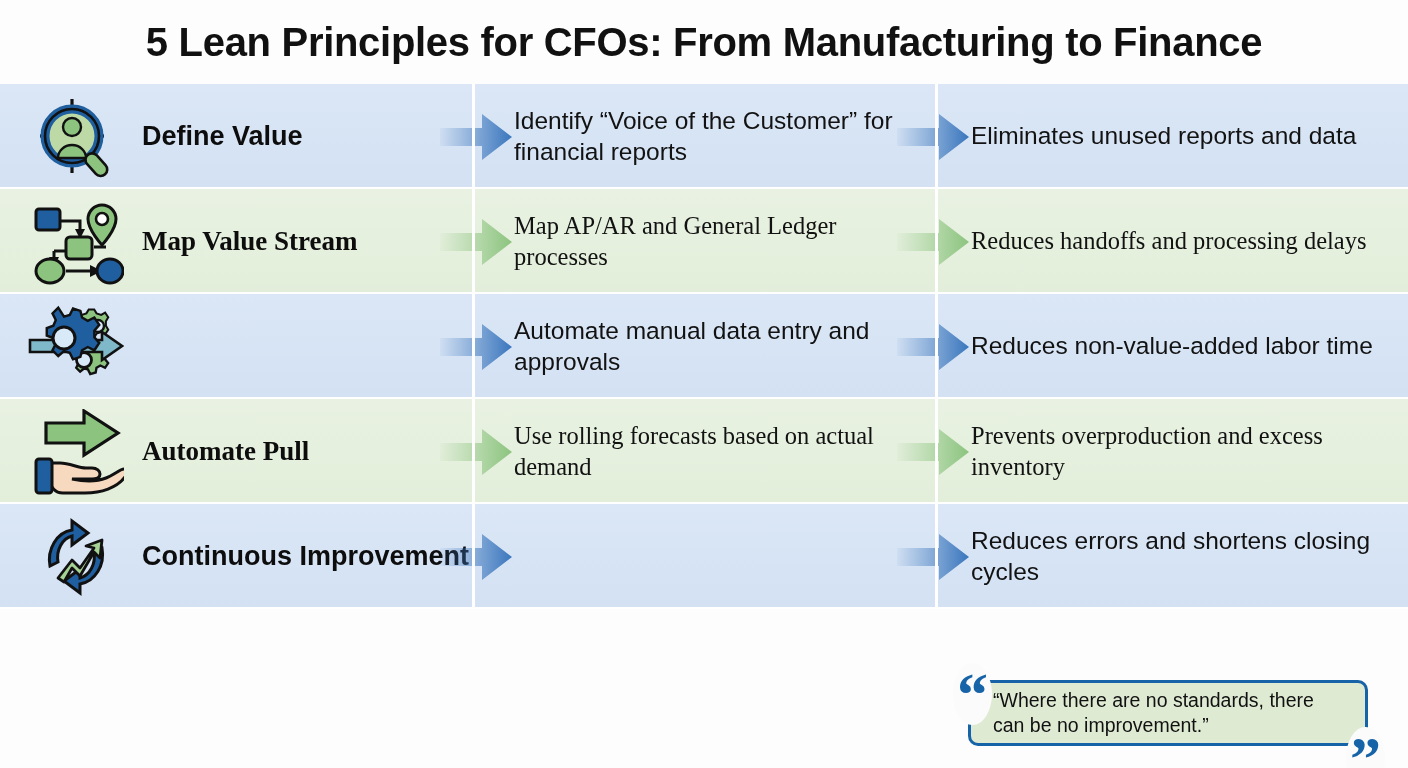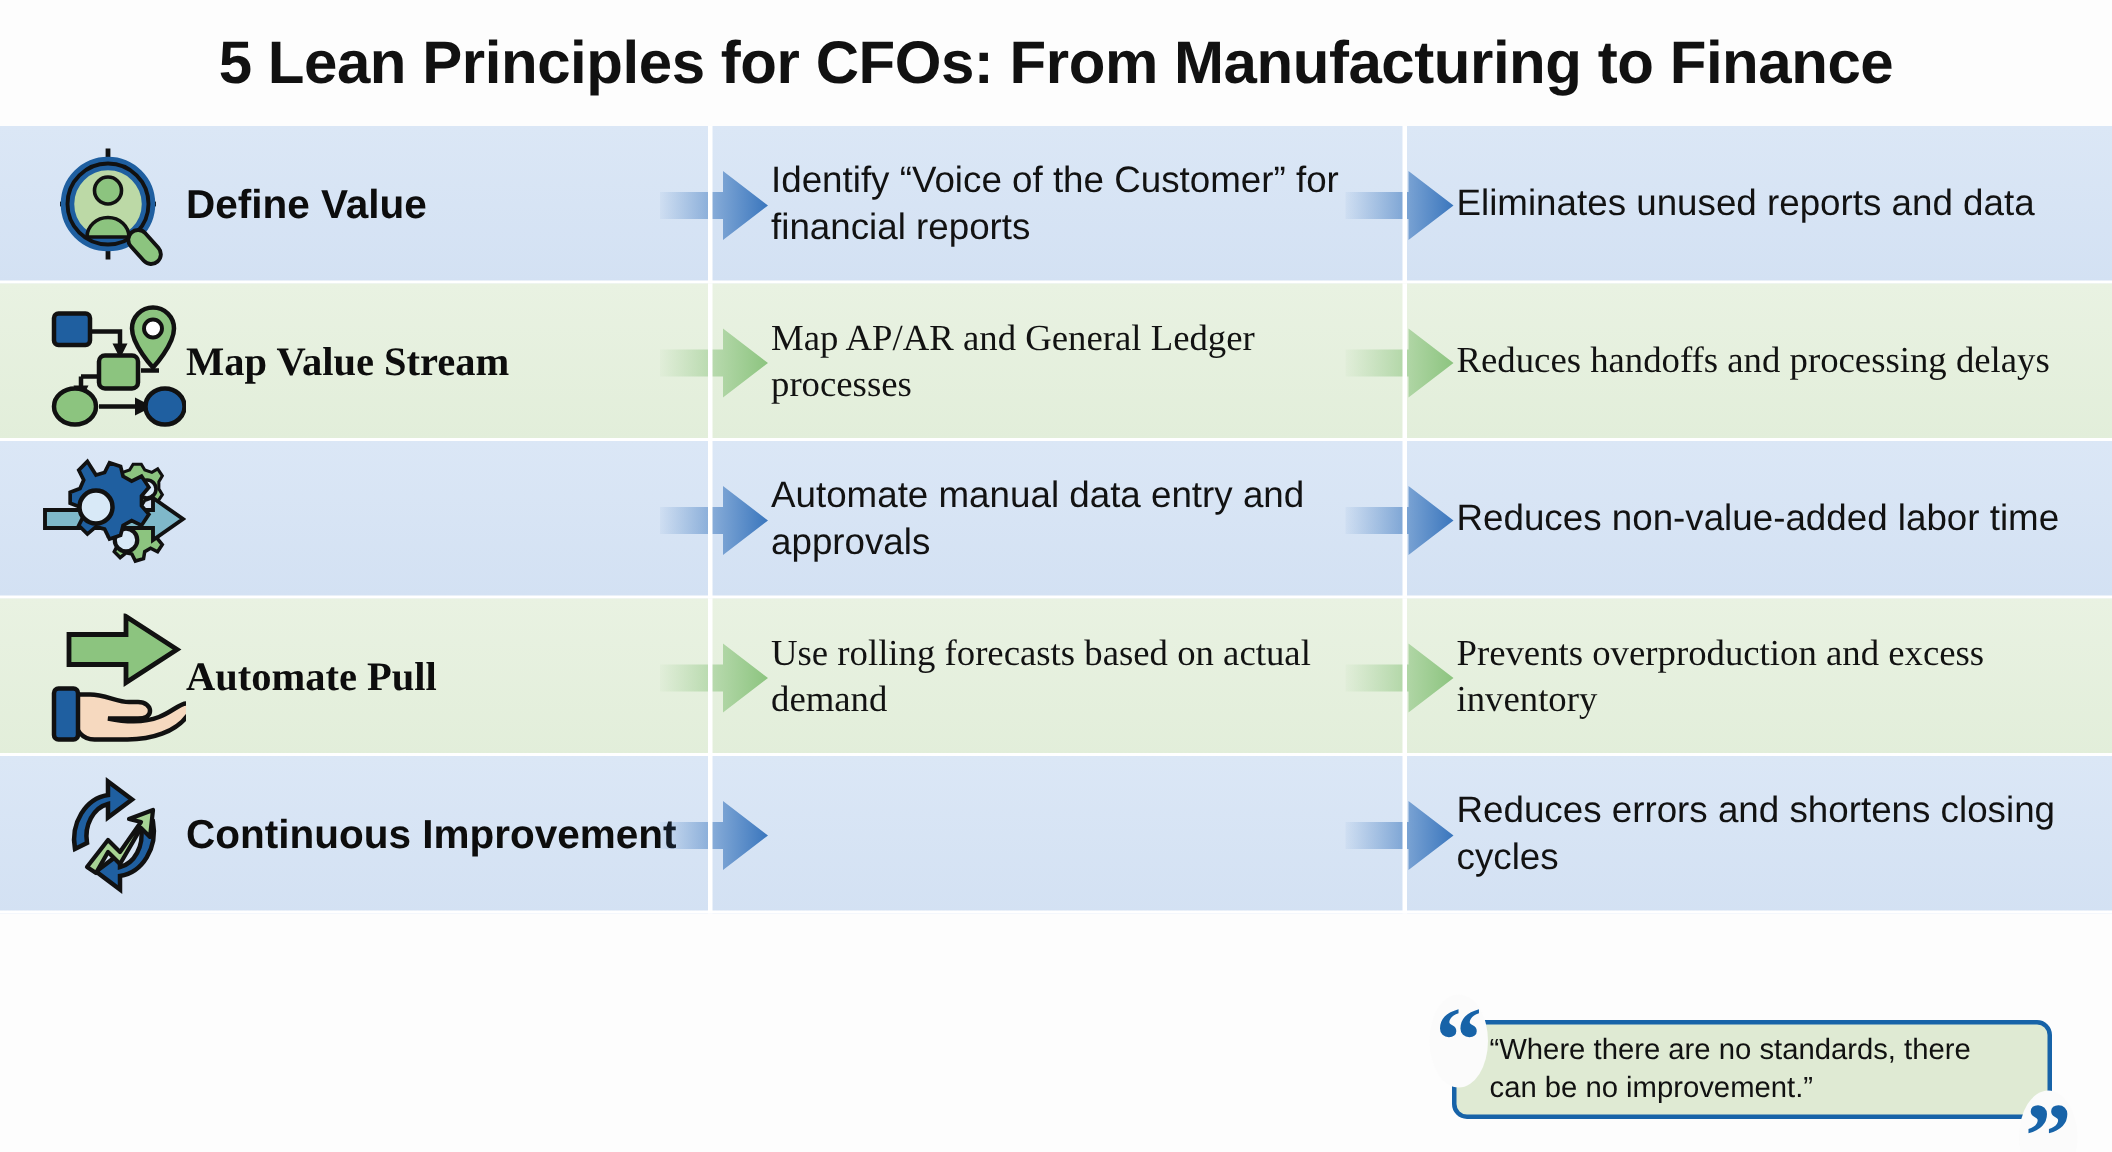--- a/index.html
+++ b/index.html
@@ -40,21 +40,21 @@
   .row.green { background: linear-gradient(180deg,#e9f2e2 0%, #e2eeda 100%); font-family: Liberation Serif, serif; }
   .row::after {
     content:""; position:absolute; left:0; right:0; bottom:0; height:2px; background:#ffffff;
   }
   .cell { position: relative; display: flex; align-items: center; }
   .cell + .cell::before {
     content:""; position:absolute; left:0; top:0; bottom:0; width:3px; background:#ffffff; z-index:3;
   }
 
   
-  .cell-principle { padding-left: 28px; }
+  .cell-principle { padding-left: 28px; gap: 18px; }
   .pr-icon { width: 96px; height: 86px; flex: 0 0 96px; }
   .pr-label {
     font-size: 27px; font-weight: 700; color: #0d0d0d; line-height: 1.12;
   }
 
   
   .cell-text { padding-left: 0; }
   .arrow-wrap { width: 76px; flex: 0 0 76px; display:flex; align-items:center; justify-content:center; margin-left:-34px; }
   .arrow-wrap.c3 { margin-left: -40px; }
   .cell-body { font-size: 24.5px; line-height: 1.25; color: #121212; padding-right: 14px; }

